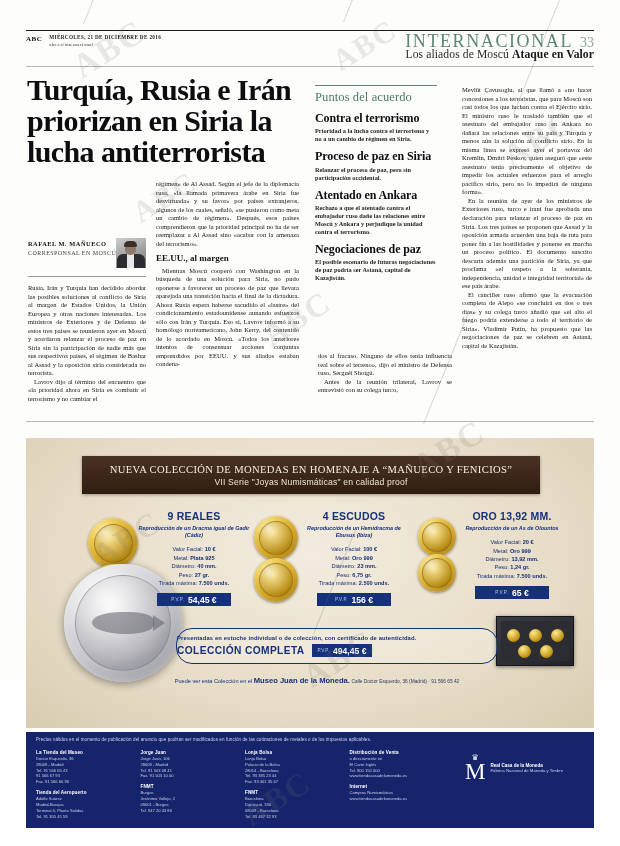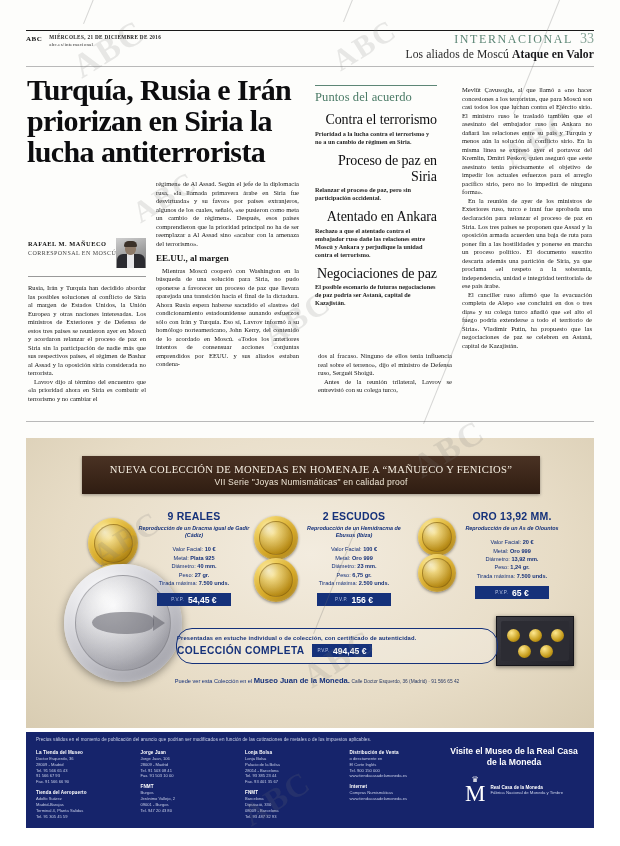--- a/index.html
+++ b/index.html
@@ -55,21 +55,21 @@
     font-family: "Liberation Serif", serif;
     font-size: 5px; color: #333; letter-spacing: .2px;
   }
 
   .section-head {
     position: absolute; right: 26px; top: 31px;
     display: flex; align-items: baseline; gap: 7px;
   }
   .section-name {
     font-family: "Liberation Serif", serif;
-    font-size: 12px; letter-spacing: 1.6px;
+    font-size: 18px; letter-spacing: 1.6px;
     color: #5d8676; font-weight: 400;
   }
   .section-page {
     font-family: "Liberation Serif", serif;
     font-size: 14px; color: #8aa79a; font-weight: 400;
   }
   .kicker-line {
     position: absolute; right: 26px; top: 48px;
     font-family: "Liberation Serif", serif;
     font-size: 11.6px; color: #17171a; letter-spacing: .1px;
@@ -176,22 +176,22 @@
     padding-top: 4px;
   }
   .sb-title {
     font-family: "Liberation Serif", serif;
     font-size: 12.5px; color: #4a7a66; letter-spacing: .1px;
     margin-bottom: 7px;
   }
   .sb-item { margin-bottom: 7px; }
   .sb-h {
     font-family: "Liberation Serif", serif;
-    font-weight: 400; font-size: 14px; color: #0d0d0f;
-    line-height: 1.15; letter-spacing: -0.1px; text-align: right;
+    font-weight: 700; font-size: 12px; color: #0d0d0f;
+    line-height: 1.15; letter-spacing: -0.1px;
   }
   .sb-b {
     font-family: "Liberation Serif", serif;
     font-weight: 700; font-size: 6.3px; line-height: 1.27;
     color: #262626; margin-top: 1.5px;
   }
 
   .art-rule {
     position: absolute; left: 26px; right: 26px; top: 421px;
     border-top: 0.7px solid #b9b9b9;
@@ -528,21 +528,21 @@
           <div><span>Diámetro:</span> <b>40 mm.</b></div>
           <div><span>Peso:</span> <b>27 gr.</b></div>
           <div><span>Tirada máxima:</span> <b>7.500 unds.</b></div>
         </div>
         <div class="p-price">
           <span class="lbl">P.V.P.</span>
           <span class="val">54,45 €</span>
         </div>
       </div>
     <div class="prod" id="prod2">
-        <div class="p-name">2 ESCUDOS</div>
+        <div class="p-name">4 ESCUDOS</div>
         <div class="p-desc">Reproducción de un Hemidracma de Ebusus (Ibiza)</div>
         <div class="p-spec">
           <div><span>Valor Facial:</span> <b>100 €</b></div>
           <div><span>Metal:</span> <b>Oro 999</b></div>
           <div><span>Diámetro:</span> <b>23 mm.</b></div>
           <div><span>Peso:</span> <b>6,75 gr.</b></div>
           <div><span>Tirada máxima:</span> <b>2.500 unds.</b></div>
         </div>
         <div class="p-price">
           <span class="lbl">P.V.P.</span>
@@ -653,21 +653,20 @@
 www.tiendacasadelamoneda.es</div>
           </div>
           <div class="lg-blk">
             <div class="lg-h">Internet</div>
             <div class="lg-b" style="white-space: pre-line;">Compras Numismáticas
 www.tiendacasadelamoneda.es</div>
           </div>
         </div>
       </div>
     <div class="legal-right">
-      <div class="lr-t">Visite el Museo de la Real Casa de la Moneda</div>
       <div class="lr-logo">
         <div>
           <div class="lr-crown">♛</div>
           <div class="lr-m">M</div>
         </div>
         <div class="lr-txt">
           <div class="lr-n1">Real Casa de la Moneda</div>
           <div class="lr-n2">Fábrica Nacional de Moneda y Timbre</div>
         </div>
       </div>

